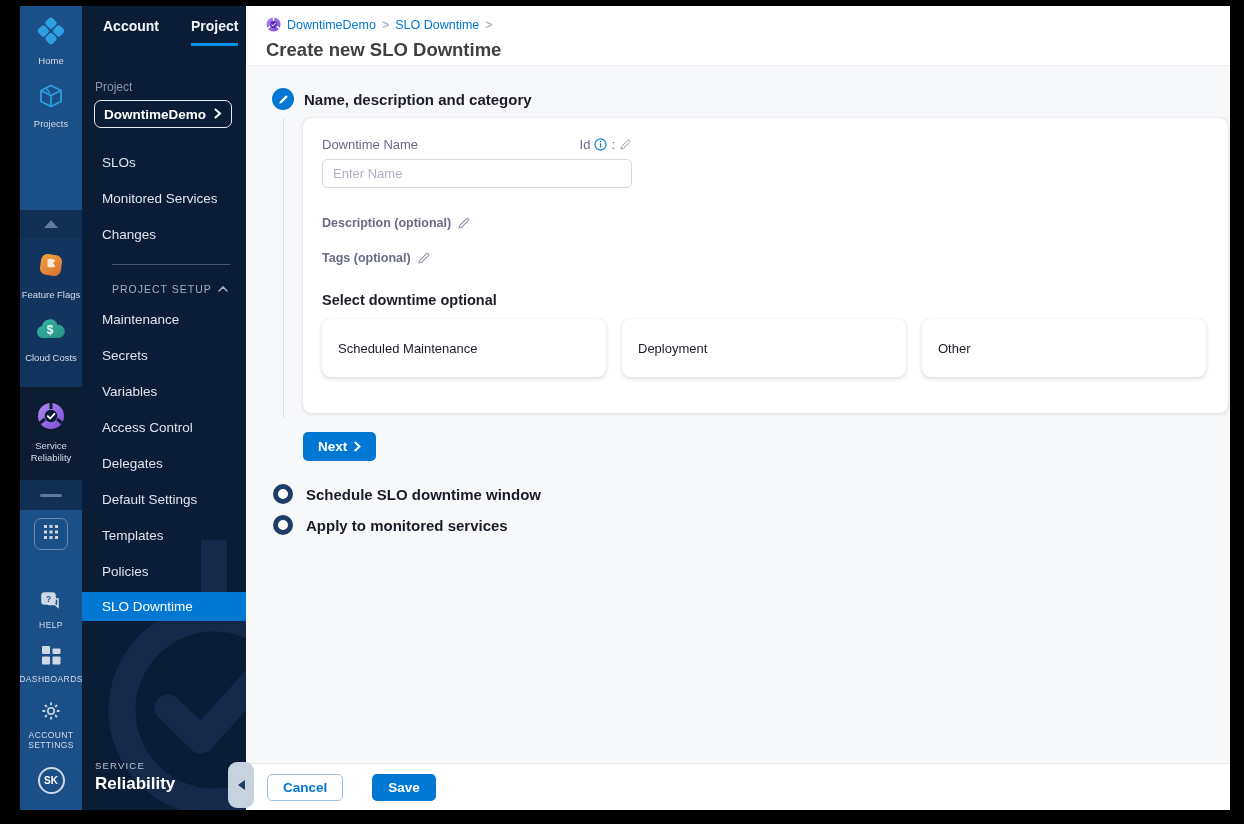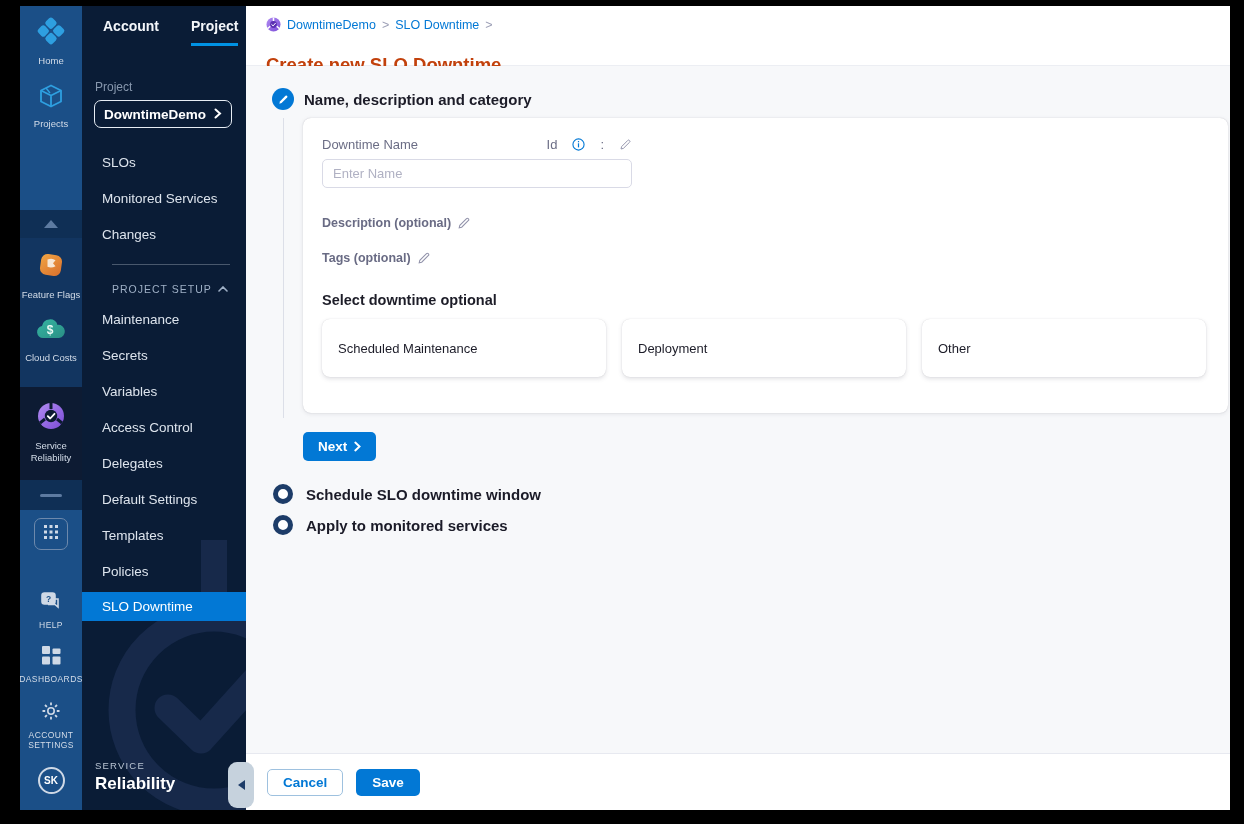--- a/index.html
+++ b/index.html
@@ -43,44 +43,44 @@
   .side-module .name { font-size:17px; font-weight:bold; color:#fff; margin-top:3px; }
   .collapse-handle { position:absolute; left:208px; top:756px; width:26px; height:46px; background:#c6d2dd; border-radius:9px; display:flex; align-items:center; justify-content:center; z-index:5; cursor:pointer; }
   .collapse-handle .tri { width:0; height:0; border-top:5px solid transparent; border-bottom:5px solid transparent; border-right:7px solid #1d3c68; }
 
   
   .main { flex:1; display:flex; flex-direction:column; min-width:0; }
   .main-header { background:#fff; height:60px; padding:11px 0 0 20px; border-bottom:1px solid #eceef3; }
   .crumbs { display:flex; align-items:center; gap:6px; font-size:12.5px; }
   .crumb-link { color:#0278d5; cursor:pointer; }
   .crumb-sep { color:#9b9eb5; }
-  .page-title { font-size:18.5px; font-weight:bold; color:#c2410c; margin-top:22px; }
+  .page-title { font-size:18.5px; font-weight:bold; color:#404040; margin-top:7px; }
   .main-body { flex:1; background:#f7f8fa; padding:22px 0 0 26px; position:relative; overflow:hidden; }
   .connector { position:absolute; left:37px; top:52px; width:1px; height:300px; background:#dcdfe8; }
   .step-head { display:flex; align-items:center; gap:10px; position:relative; z-index:1; }
   .step-badge { width:22px; height:22px; border-radius:50%; background:#0278d5; display:flex; align-items:center; justify-content:center; flex-shrink:0; }
   .step-title { font-size:15px; font-weight:bold; color:#1c1c28; }
   .form-card { position:relative; z-index:1; margin:8px 2px 0 31px; width:925px; background:#fff; border-radius:8px; box-shadow:0 0 1px rgba(40,41,61,.25), 0 1px 4px rgba(96,97,112,.14); padding:19px 22px 36px 19px; }
   .label-row { width:310px; display:flex; align-items:center; }
   .field-label { font-size:13px; color:#6b6d85; }
-  .id-group { margin-left:auto; display:flex; align-items:center; gap:15px; font-size:13px; color:#6b6d85; }
+  .id-group { margin-left:auto; display:flex; align-items:center; gap:4px; font-size:13px; color:#6b6d85; }
   .text-input { display:block; width:310px; height:29px; margin-top:7px; border:1px solid #d9dae6; border-radius:5px; padding:0 10px; font-size:13px; color:#22222a; outline:none; font-family:"Liberation Sans", sans-serif; }
   .text-input::placeholder { color:#b0b1c3; }
   .opt-label { display:flex; align-items:center; gap:6px; font-size:12.5px; font-weight:bold; color:#696b84; cursor:pointer; }
   .opt-label.first { margin-top:28px; }
   .opt-label.second { margin-top:21px; }
   .cat-heading { margin-top:27px; font-size:14.5px; font-weight:bold; color:#1d1d28; }
   .cat-row { margin-top:11px; display:flex; gap:16px; }
   .cat-card { width:284px; height:58px; background:#fff; border-radius:8px; box-shadow:0 0 1px rgba(40,41,61,.2), 0 2px 4px rgba(96,97,112,.18); display:flex; align-items:center; padding-left:16px; font-size:13px; color:#1c1c28; cursor:pointer; }
   .next-btn { margin:19px 0 0 31px; height:29px; padding:0 15px; background:#0278d5; border:none; border-radius:5px; color:#fff; font-size:13.5px; font-weight:bold; display:inline-flex; align-items:center; gap:7px; cursor:pointer; position:relative; z-index:1; font-family:"Liberation Sans", sans-serif; }
   .future-steps { margin-top:23px; }
   .future-step { display:flex; align-items:center; gap:13px; margin-left:1px; margin-bottom:11px; cursor:pointer; }
   .ring { width:20px; height:20px; border-radius:50%; border:5.5px solid #1d3c68; background:#fff; flex-shrink:0; }
   .future-step .t { font-size:15px; font-weight:bold; color:#1b1b28; }
-  .main-footer { height:57px; background:#fff; border-top:1px solid #e7e9f0; display:flex; align-items:center; padding-left:21px; gap:13px; }
+  .main-footer { height:47px; background:#fff; border-top:1px solid #e7e9f0; display:flex; align-items:center; padding-left:21px; gap:29px; }
   .btn-secondary { height:27px; padding:0 15px; background:#fff; border:1px solid #9ec1df; border-radius:5px; color:#0278d5; font-size:13.5px; font-weight:bold; cursor:pointer; font-family:"Liberation Sans", sans-serif; }
   .btn-primary { height:27px; padding:0 16px; background:#0278d5; border:none; border-radius:5px; color:#fff; font-size:13.5px; font-weight:bold; cursor:pointer; font-family:"Liberation Sans", sans-serif; }
 </style>
 </head>
 <body>
 
 <svg width="0" height="0" style="position:absolute">
   <defs>
     <linearGradient id="srmGrad" x1="0" y1="0" x2="1" y2="1">
       <stop offset="0" stop-color="#b18cf2"></stop>

